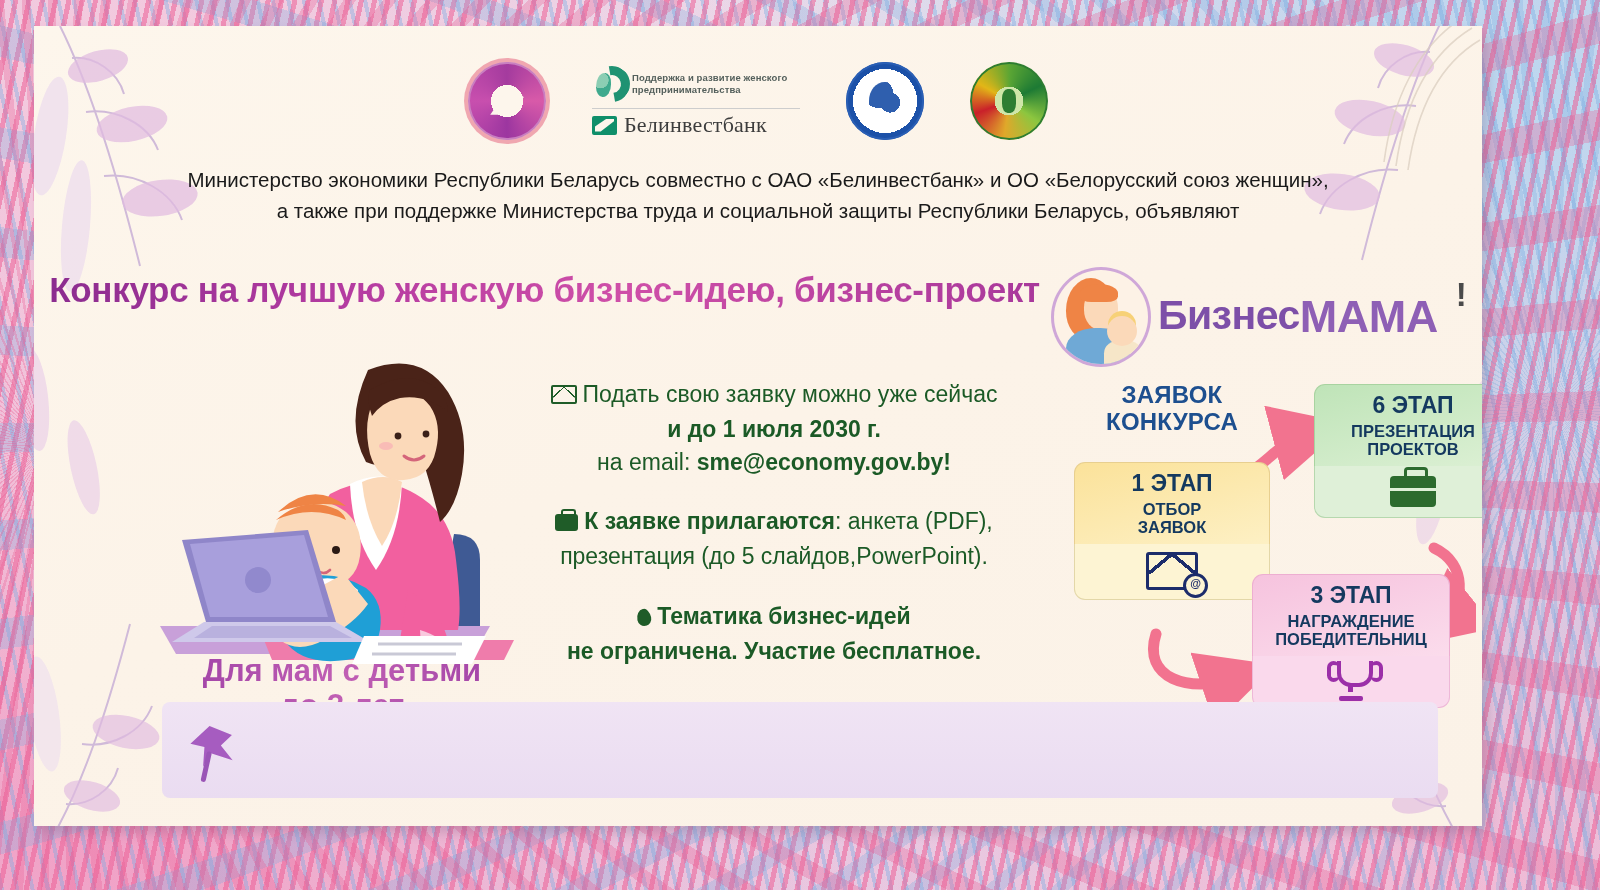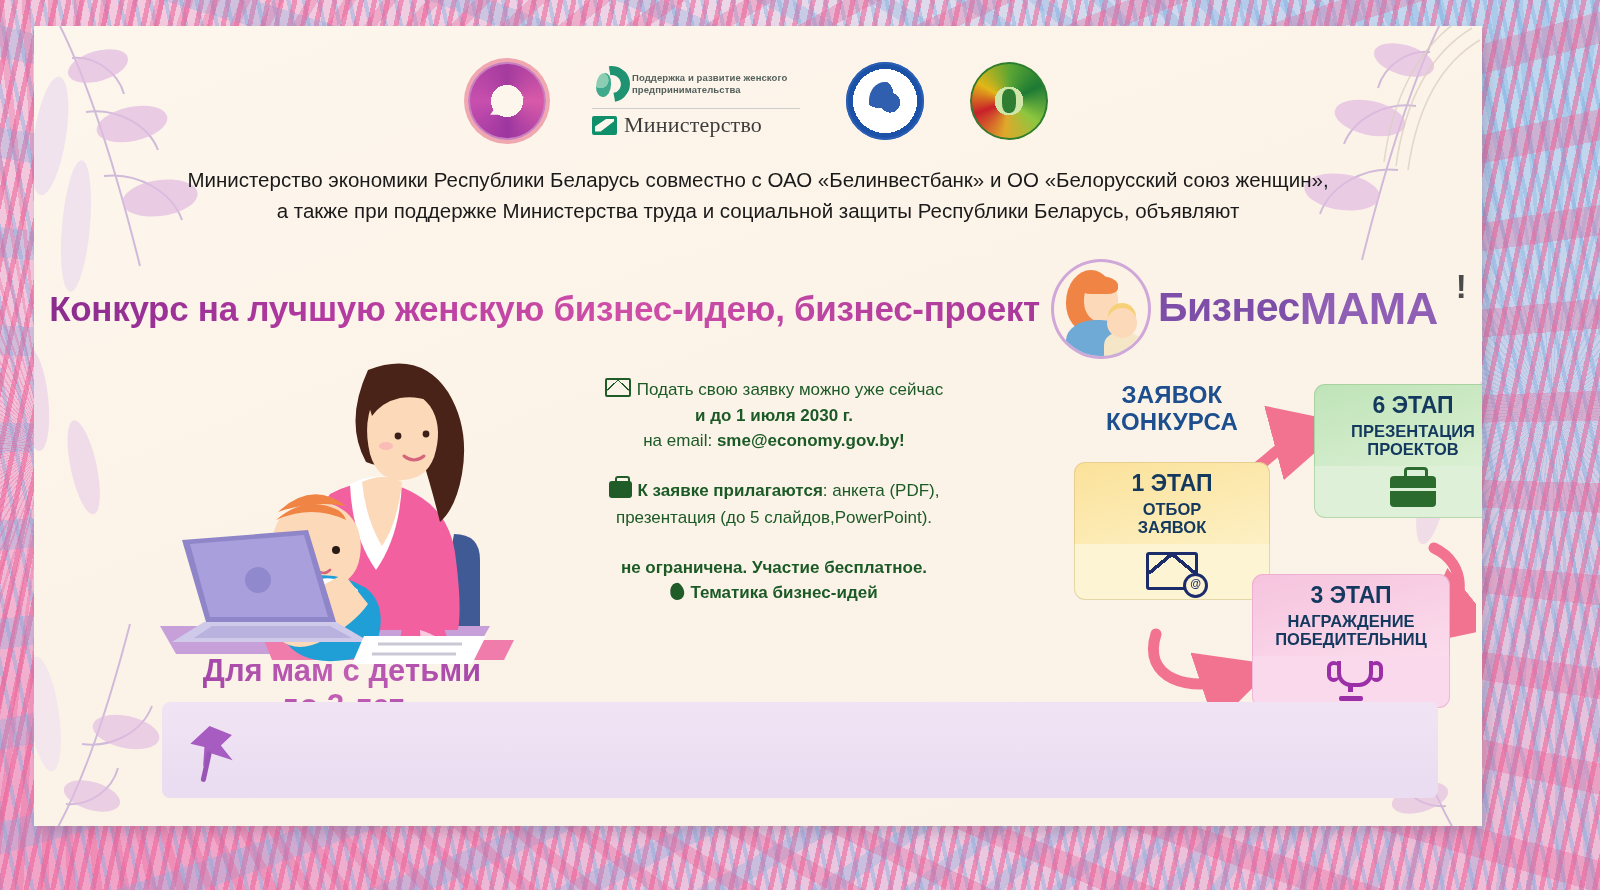--- a/index.html
+++ b/index.html
@@ -116,21 +116,21 @@
   .bib-name{font-size:22px;color:#3d3d3d;font-family:"Liberation Serif","DejaVu Serif",serif;letter-spacing:.2px;}
 
   
   .intro{
     position:absolute;top:138px;left:60px;right:60px;text-align:center;
     font-size:20.5px;line-height:1.52;color:#1a1a1a;
   }
 
   
   .headline-row{
-    position:absolute;top:236px;left:0;right:0;display:flex;align-items:center;
+    position:absolute;top:244px;left:0;right:0;display:flex;align-items:flex-start;
     justify-content:center;gap:4px;
   }
   .headline{
     font-size:35px;font-weight:700;letter-spacing:-.3px;
     background:linear-gradient(92deg,#8b2c8f 0%,#b23aa0 28%,#cf4fa8 58%,#a8389b 100%);
     -webkit-background-clip:text;background-clip:text;color:transparent;
     white-space:nowrap;
   }
   .brand{display:flex;align-items:center;gap:10px;margin-left:10px;}
   .brand-badge{
@@ -155,21 +155,21 @@
   .left-caption{
     position:absolute;left:118px;top:628px;width:380px;text-align:center;
     font-size:31px;font-weight:700;line-height:1.12;
     background:linear-gradient(90deg,#9b3fa5,#c15fb4 50%,#9b3fa5);
     -webkit-background-clip:text;background-clip:text;color:transparent;
   }
 
   
   .mid{position:absolute;left:470px;top:352px;width:540px;text-align:center;color:#1f5c28;}
   .mid-block{margin-bottom:26px;}
-  .mid-line{font-size:17px;line-height:1.44;color:#1b5a26;}
+  .mid-line{font-size:23px;line-height:1.44;color:#1b5a26;}
   .mid-line b{font-weight:700;}
   .mid-ico{display:inline-block;vertical-align:-2px;margin-right:6px;}
   .ico-mail{
     width:22px;height:15px;border:2px solid #1f5c28;border-radius:2px;position:relative;display:inline-block;
   }
   .ico-mail:after{
     content:"";position:absolute;left:0;top:0;width:100%;height:100%;
     background:linear-gradient(to bottom right,transparent 46%,#1f5c28 46% 54%,transparent 54%),
                linear-gradient(to bottom left,transparent 46%,#1f5c28 46% 54%,transparent 54%);
     background-size:50% 70%;background-repeat:no-repeat;background-position:left top,right top;
@@ -361,21 +361,21 @@
 
       <div class="logo-wrap">
         <div class="bib">
           <div class="bib-top">
             <div class="bib-leaf"></div>
             <div class="bib-slogan">Поддержка и развитие женского предпринимательства</div>
           </div>
           <div class="bib-rule"></div>
           <div class="bib-bot">
             <div class="bib-mark"></div>
-            <div class="bib-name">Министерство</div>
+            <div class="bib-name">Белинвестбанк</div>
           </div>
         </div>
       </div>
 
       <div class="logo-wrap">
         <div class="emblem union"></div>
       </div>
 
       <div class="logo-wrap">
         <div class="emblem labour"></div>
@@ -474,24 +474,24 @@
       </div>
 
       <div class="mid-block">
         <div class="mid-line">
           <span class="mid-ico"><span class="ico-case"></span></span><b>К заявке прилагаются</b><span>: анкета (PDF),</span>
         </div>
         <div class="mid-line">презентация (до 5 слайдов,PowerPoint).</div>
       </div>
 
       <div class="mid-block">
-        <div class="mid-line"><b>не ограничена. Участие бесплатное.</b></div>
         <div class="mid-line">
           <span class="mid-ico"><span class="ico-drop"></span></span><b>Тематика бизнес-идей</b>
         </div>
+        <div class="mid-line"><b>не ограничена. Участие бесплатное.</b></div>
       </div>
 
     </div>
 
     <div class="stages">
       <div class="stages-title">
         <div>ЗАЯВОК</div>
         <div>КОНКУРСА</div>
       </div>
 

